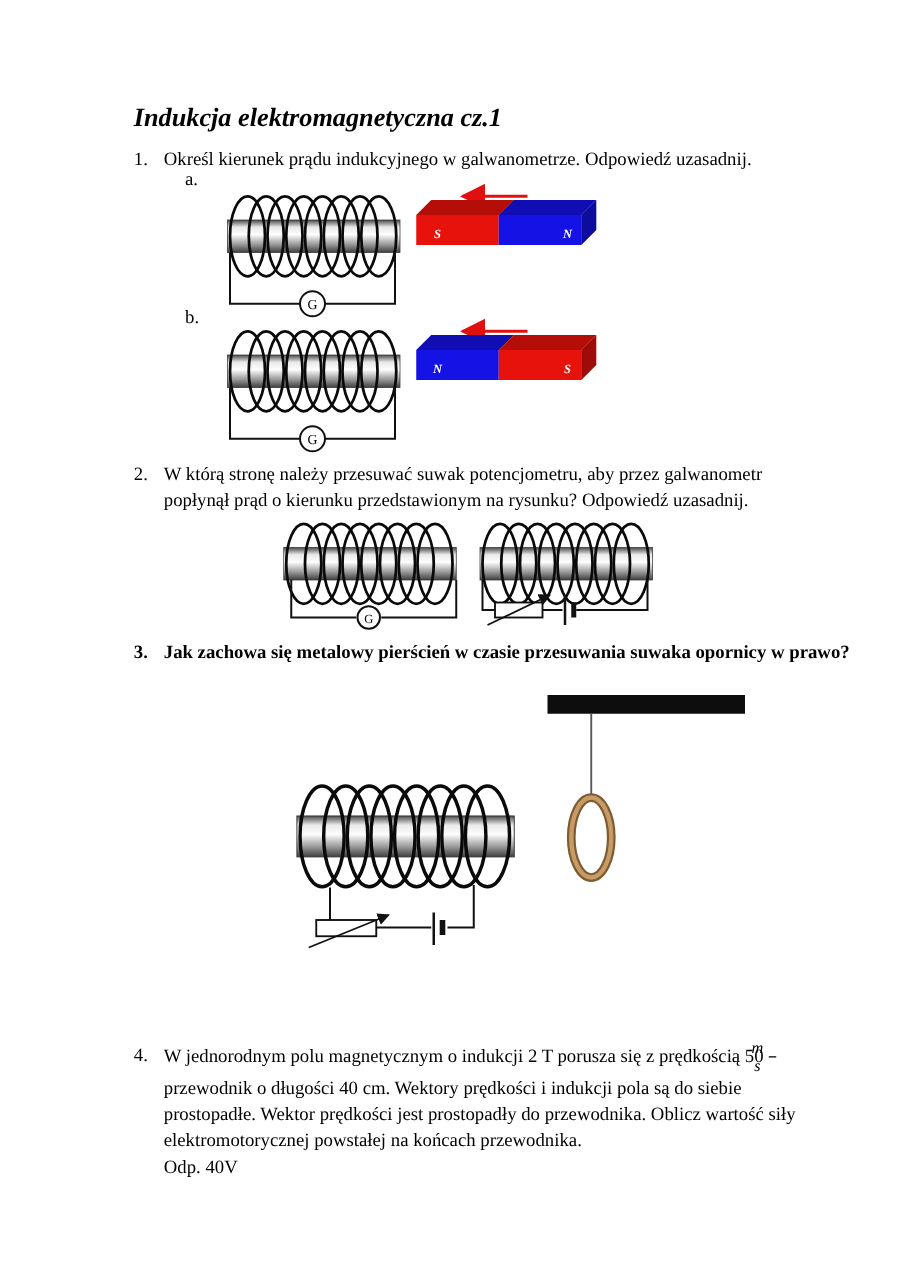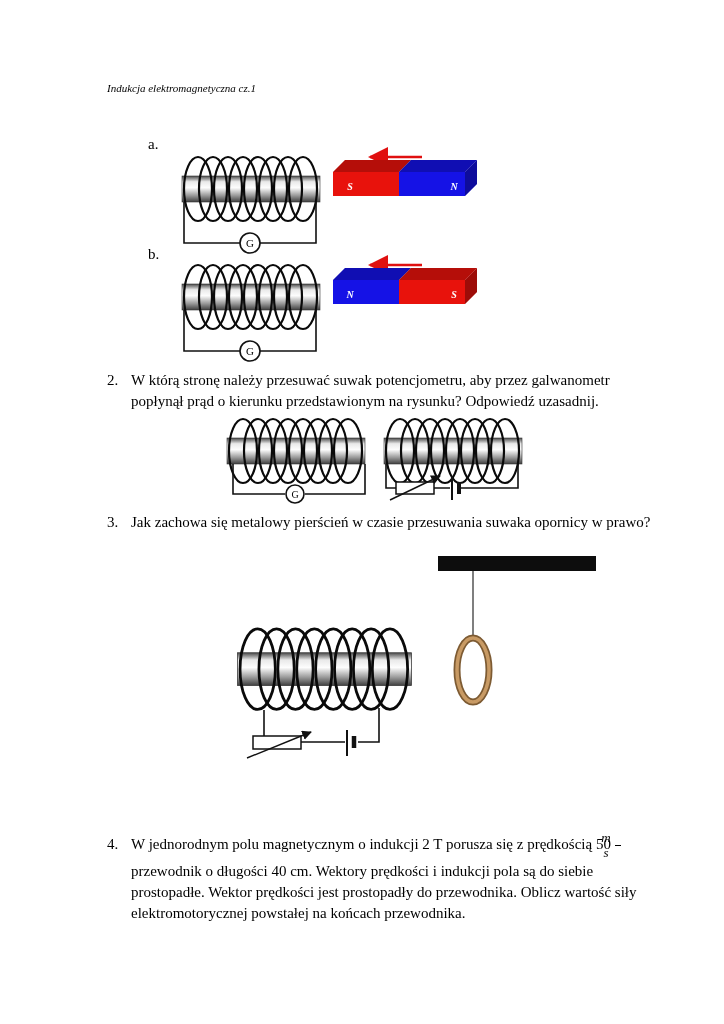--- a/index.html
+++ b/index.html
@@ -3,21 +3,21 @@
 <meta charset="utf-8">
 <style>
   * { margin:0; padding:0; box-sizing:border-box; }
   html,body { background:#fff; }
   .page {
     position:relative; width:724px; height:1024px; background:#ffffff;
     font-family:"Liberation Serif", serif; color:#000; font-size:15px;
     overflow:hidden;
   }
   .abs { position:absolute; }
-  .title { font-weight:normal; font-style:italic; font-size:11px; }
+  .title { font-weight:bold; font-style:italic; font-size:21px; }
   .item { position:absolute; line-height:21px; }
   .hang { padding-left:24px; text-indent:-24px; }
   .num  { display:inline-block; width:24px; text-indent:0; }
   .sublabel { position:absolute; }
   .answer { text-indent:0; margin-top:0px; }
   .frac {
     display:inline-block; vertical-align:middle; text-align:center;
     font-style:italic; font-size:13px; line-height:1.1; margin:0 4px;
   }
   .frac .fnum { display:block; border-bottom:1px solid #000; padding:0 3px; }
@@ -53,20 +53,23 @@
         <ellipse cx="78" cy="39" rx="14" ry="32" fill="none" stroke="#0a0a0a" stroke-width="2.2"></ellipse>
         <ellipse cx="93" cy="39" rx="14" ry="32" fill="none" stroke="#0a0a0a" stroke-width="2.2"></ellipse>
         <ellipse cx="108" cy="39" rx="14" ry="32" fill="none" stroke="#0a0a0a" stroke-width="2.2"></ellipse>
         <ellipse cx="123" cy="39" rx="14" ry="32" fill="none" stroke="#0a0a0a" stroke-width="2.2"></ellipse>
       </g>
     </defs>
   </svg>
 
   <div class="abs title" style="left:107px; top:82px;">Indukcja elektromagnetyczna cz.1</div>
 
+  <div class="item hang" style="left:107px; top:118px; width:580px;">
+    <span class="num">1.</span><span>Określ kierunek prądu indukcyjnego w galwanometrze. Odpowiedź uzasadnij.</span>
+  </div>
 
   <div class="sublabel" style="left:148px; top:136px;">a.</div>
 
   <svg class="abs" style="left:170px; top:146px;" width="322" height="112">
     <g>
       <use href="#coil" x="10" y="4"></use>
       <path d="M14,56 V97 H70 M90,97 H146 V56" fill="none" stroke="#111" stroke-width="1.6"></path>
       <circle cx="80" cy="97" r="10" fill="#fff" stroke="#111" stroke-width="1.6"></circle>
       <text x="80" y="101" text-anchor="middle" font-size="11">G</text>
     </g>
@@ -121,21 +124,21 @@
     <g>
       <use href="#coil" x="164" y="4"></use>
       <path d="M168,56 V80 H178 M216,80 H232 M243,80 H300 V56" fill="none" stroke="#111" stroke-width="1.6"></path>
       <rect x="178" y="74" width="38" height="12" fill="#fff" stroke="#111" stroke-width="1.5"></rect>
       <line x1="172" y1="92" x2="222" y2="68" stroke="#111" stroke-width="1.4" marker-end="url(#arrB)"></line>
       <line x1="234" y1="68" x2="234" y2="92" stroke="#111" stroke-width="2"></line>
       <line x1="241" y1="74" x2="241" y2="86" stroke="#111" stroke-width="4"></line>
     </g>
   </svg>
 
-  <div class="item hang" style="left:107px; top:512px; width:600px;">
+  <div class="item hang" style="left:107px; top:512px; width:600px;font-weight:bold;">
     <span class="num">3.</span><span>Jak zachowa się metalowy pierścień w czasie przesuwania suwaka opornicy w prawo?</span>
   </div>
 
   <svg class="abs" style="left:225px; top:550px;" width="395" height="215">
     <rect x="213" y="6" width="158" height="15" fill="#0d0d0d"></rect>
     <line x1="248" y1="21" x2="248" y2="88" stroke="#555" stroke-width="1.5"></line>
     <g>
       <ellipse cx="248" cy="120" rx="16" ry="32" fill="none" stroke="#7d5b33" stroke-width="7"></ellipse>
       <ellipse cx="248" cy="120" rx="16" ry="32" fill="none" stroke="#c89a64" stroke-width="3.5"></ellipse>
     </g>
@@ -145,15 +148,16 @@
       <rect x="28" y="186" width="48" height="13" fill="#fff" stroke="#111" stroke-width="1.5"></rect>
       <line x1="22" y1="208" x2="86" y2="182" stroke="#111" stroke-width="1.4" marker-end="url(#arrB)"></line>
       <path d="M76,192 H120 M133,192 H154 V158" fill="none" stroke="#111" stroke-width="1.6"></path>
       <line x1="122" y1="180" x2="122" y2="206" stroke="#111" stroke-width="2"></line>
       <line x1="129" y1="186" x2="129" y2="198" stroke="#111" stroke-width="4.5"></line>
     </g>
   </svg>
 
   <div class="item hang" style="left:107px; top:784px; width:555px;margin-top:47px;">
     <span class="num">4.</span><span>W jednorodnym polu magnetycznym o indukcji 2 T porusza się z prędkością 50</span><span class="frac"><span class="fnum">m</span><span class="fden">s</span></span><span>przewodnik o długości 40 cm. Wektory prędkości i indukcji pola są do siebie prostopadłe. Wektor prędkości jest prostopadły do przewodnika. Oblicz wartość siły elektromotorycznej powstałej na końcach przewodnika.</span>
+    <div class="answer">Odp. 40V</div>
   </div>
 
 </div>
 
 </body></html>

